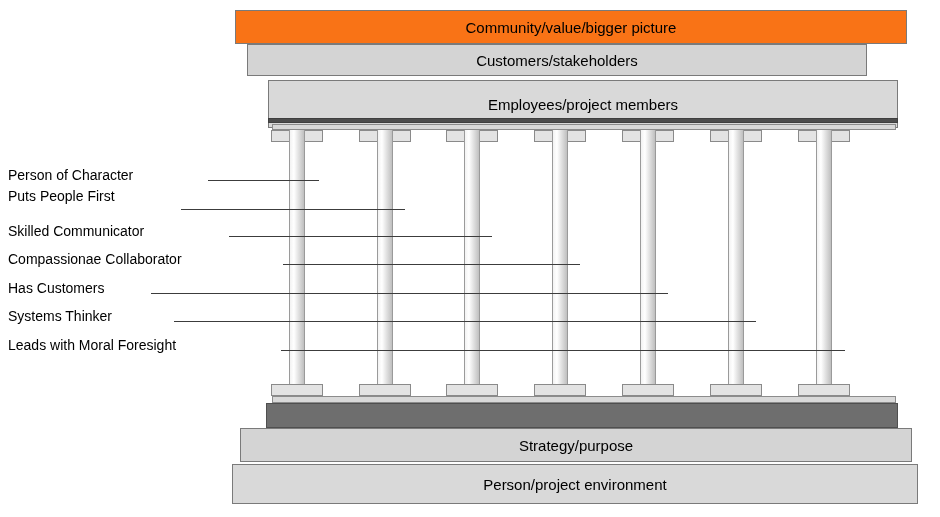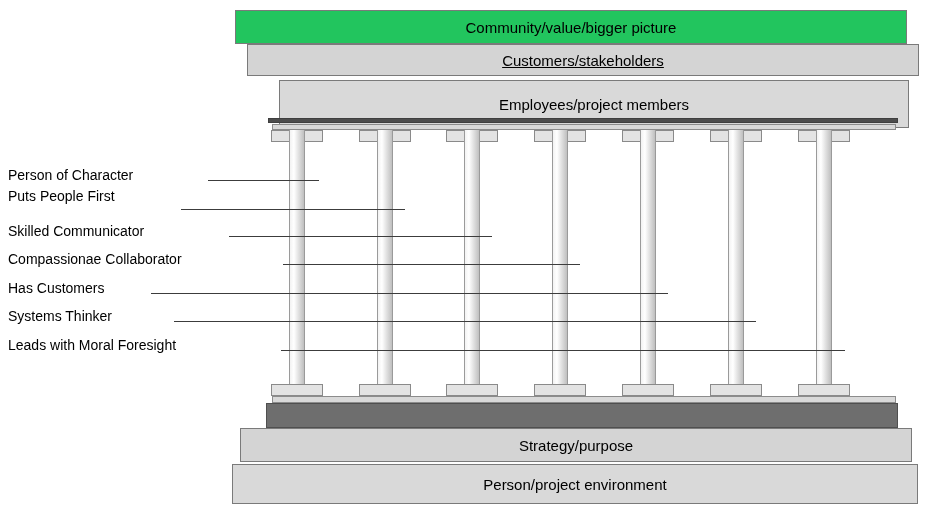--- a/index.html
+++ b/index.html
@@ -31,29 +31,28 @@
     border: 1px solid #7a7a7a;
     display: flex;
     align-items: center;
     justify-content: center;
     font-size: 15px;
     color: #000;
     white-space: nowrap;
   }
   .slab-community {
     left: 235px;  top: 10px;   width: 672px; height: 34px;
-    background: #22c55e;
+    background: #f97316;
   }
   .slab-customers {
-    left: 247px;  top: 44px;   width: 672px; height: 32px;
+    left: 247px;  top: 44px;   width: 620px; height: 32px;
     background: #d4d4d4;
-    text-decoration: underline;
   }
   .slab-employees {
-    left: 279px;  top: 80px;   width: 630px; height: 48px;
+    left: 268px;  top: 80px;   width: 630px; height: 48px;
     background: #d9d9d9;
   }
 
   
   .rail-dark-top {
     position: absolute;
     left: 268px; top: 118px; width: 630px; height: 5px;
     background: #4d4d4d;
     border: 1px solid #3f3f3f;
     box-sizing: border-box;

